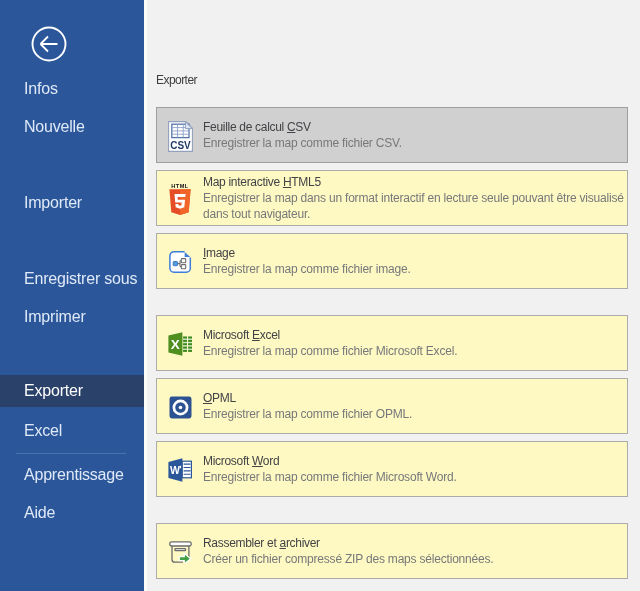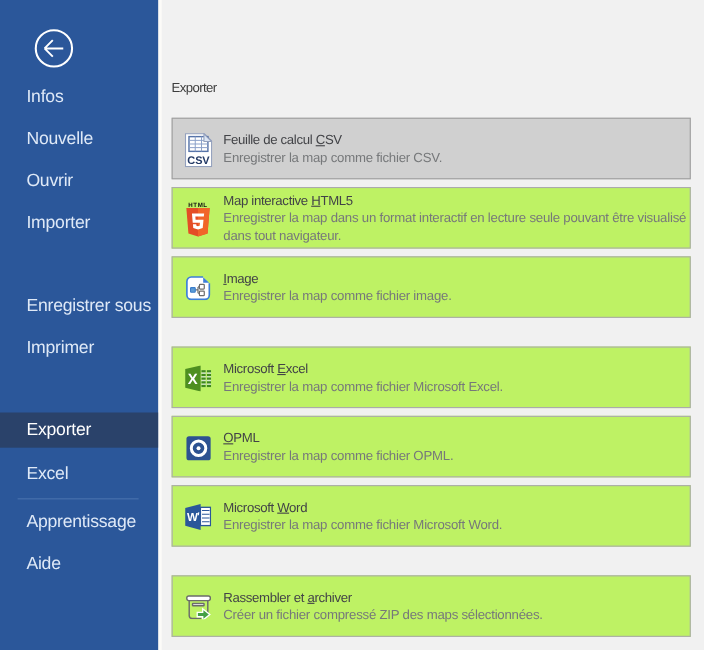--- a/index.html
+++ b/index.html
@@ -4,41 +4,40 @@
 <style>
   * { margin:0; padding:0; box-sizing:border-box; }
   html,body { width:640px; height:591px; overflow:hidden; }
   body { font-family:"Liberation Sans",sans-serif; background:#f1f1f1; position:relative; }
   .sidebar { position:absolute; left:0; top:0; width:144px; height:591px; background:#2b579a; }
   .menu-item { position:absolute; left:0; width:144px; height:32px; line-height:32px;
     padding-left:24px; color:#dfe9f7; font-size:16px; letter-spacing:-0.2px; }
   .menu-item.sel { background:#2a426a; color:#ffffff; }
   .sep { position:absolute; left:16px; width:110px; height:1px; background:#4a72ae; }
   .hdr { position:absolute; left:156px; top:74px; font-size:12px; line-height:12px; color:#3e3e3e; letter-spacing:-0.55px; }
-  .box { position:absolute; left:156px; width:472px; height:56px; background:#bef264;
+  .box { position:absolute; left:156px; width:472px; height:56px; background:#fef9c3;
     border:1px solid #ababab; }
   .box.sel { background:#d0d0d0; border-color:#9e9e9e; }
   .icon { position:absolute; left:3px; top:0; width:40px; height:56px;
     display:flex; align-items:center; justify-content:center; }
   .txt { position:absolute; left:46px; top:0; height:54px; width:450px; white-space:nowrap;
     display:flex; flex-direction:column; justify-content:center; }
   .title { font-size:12px; line-height:16px; color:#424347; letter-spacing:-0.3px; }
   .desc { font-size:12px; line-height:16px; color:#76787a; letter-spacing:-0.2px; }
   u { text-decoration:underline; text-underline-offset:1px; }
 </style>
 </head>
 <body>
 <div class="sidebar">
   <svg style="position:absolute;left:31px;top:26px" width="36" height="36" viewBox="0 0 36 36">
     <circle cx="18" cy="18" r="16.5" fill="none" stroke="#ffffff" stroke-width="1.9"></circle>
     <path d="M9.5 18 H26.5 M9.5 18 L17 10.5 M9.5 18 L17 25.5" fill="none" stroke="#ffffff" stroke-width="1.8"></path>
   </svg>
   <div class="menu-item" style="top:73px">Infos</div>
   <div class="menu-item" style="top:111px">Nouvelle</div>
-  <div class="menu-item" style="top:149px">Ouvrir</div>
   <div class="menu-item" style="top:187px">Importer</div>
   <div class="menu-item" style="top:263px">Enregistrer sous</div>
   <div class="menu-item" style="top:301px">Imprimer</div>
   <div class="menu-item sel" style="top:375px">Exporter</div>
   <div class="menu-item" style="top:415px">Excel</div>
   <div class="sep" style="top:453px"></div>
   <div class="menu-item" style="top:497px">Aide</div>
   <div class="menu-item" style="top:459px">Apprentissage</div>
 </div>
 <div style="position:absolute;left:144px;top:0;width:2.5px;height:591px;background:#fcfbf8"></div>

